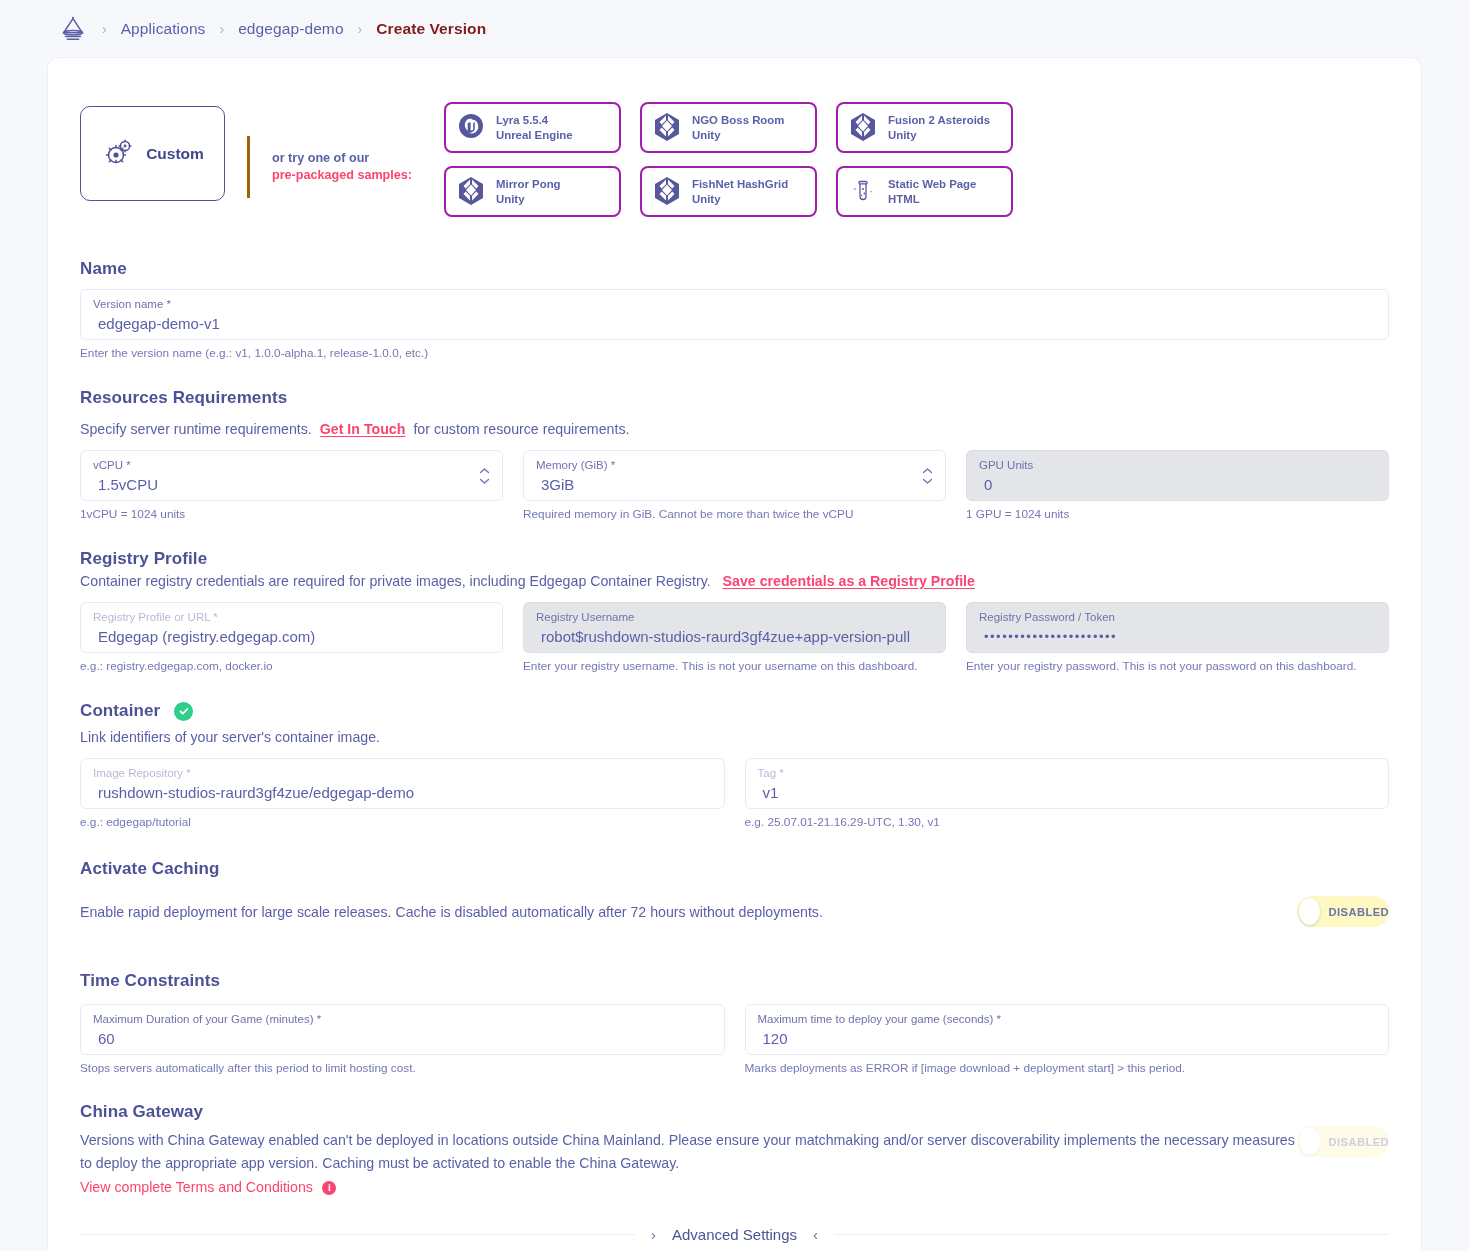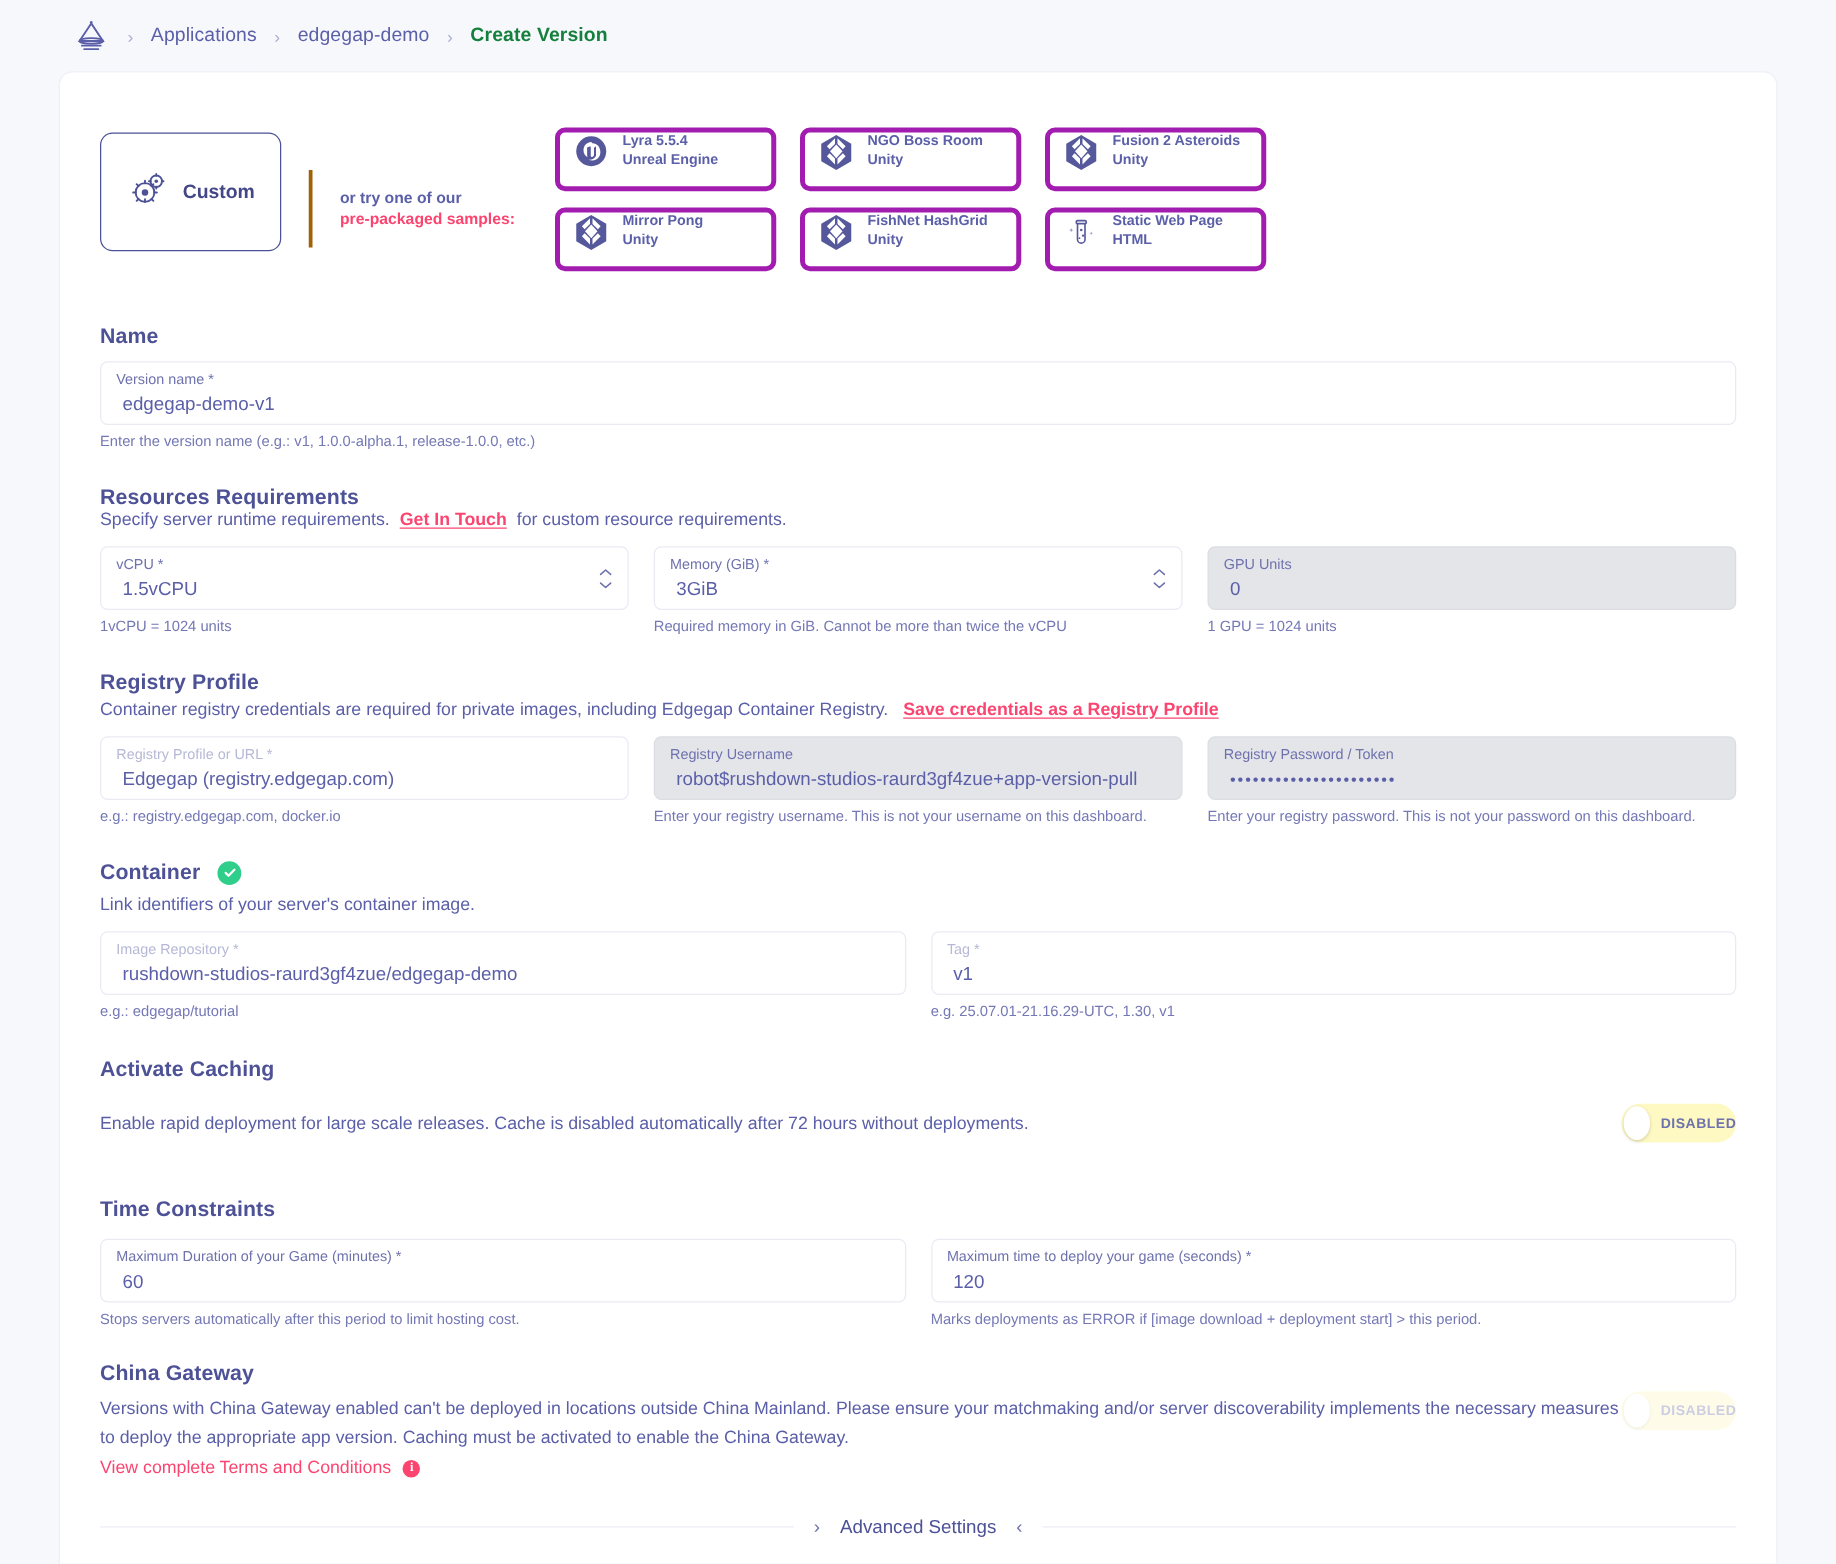--- a/index.html
+++ b/index.html
@@ -19,21 +19,21 @@
     padding-left: 58px;
     gap: 14px;
   }
   .logo-mark { width: 30px; height: 30px; display:block; }
   .crumb {
     font-size: 15.5px;
     color: #5b5fa8;
     letter-spacing: .1px;
     white-space: nowrap;
   }
-  .crumb.active { font-weight: 700; color: #15803d; }
+  .crumb.active { font-weight: 700; color: #7f1d1d; }
   .crumb-sep { color: #a9aed6; font-size: 14px; line-height: 1; }
 
   
   .card {
     position: absolute;
     left: 48px; top: 58px;
     width: 1373px; height: 1193px;
     background: #ffffff;
     border-radius: 10px 10px 0 0;
     box-shadow: 0 0 0 1px #eef0f7;
@@ -63,23 +63,23 @@
   .or-try .l2 { color: #fb4570; font-weight: 700; }
 
   .samples {
     margin-left: 32px; margin-top: 4px;
     display: grid;
     grid-template-columns: repeat(3, 177px);
     grid-auto-rows: 51px;
     gap: 13px 19px;
   }
   .sample {
-    border: 4px solid #a21caf;
+    border: 2px solid #a21caf;
     border-radius: 8px;
-    display: flex; 
+    display: flex; align-items: center;
     padding: 0 10px;
     gap: 10px;
     background: #fff;
   }
   .sample-txt { font-size: 11.4px; line-height: 14.5px; font-weight: 700; color: #5b5fa8; }
   .sample-txt .sub { font-weight: 700; }
 
   
   .body { padding: 0 32px; }
   h2.sec {
@@ -312,21 +312,21 @@
     <div class="body">
 
       <h2 class="sec" style="margin-top:42px">Name</h2>
       <div class="field" style="margin-top:10px">
         <span class="flabel">Version name *</span>
         <div class="fval">edgegap-demo-v1</div>
       </div>
       <div class="helper">Enter the version name (e.g.: v1, 1.0.0-alpha.1, release-1.0.0, etc.)</div>
 
       <h2 class="sec" style="margin-top:28px">Resources Requirements</h2>
-      <div class="sec-desc" style="margin-top:0">
+      <div class="sec-desc" style="margin-top:13px">
         <span>Specify server runtime requirements.</span>
         <span class="link-pink" style="margin:0 4px">Get In Touch</span>
         <span>for custom resource requirements.</span>
       </div>
 
       <div class="grid2" style="margin-top:13px">
         <div>
           <div class="field">
             <span class="flabel">vCPU *</span>
             <div class="fval">1.5vCPU</div>

